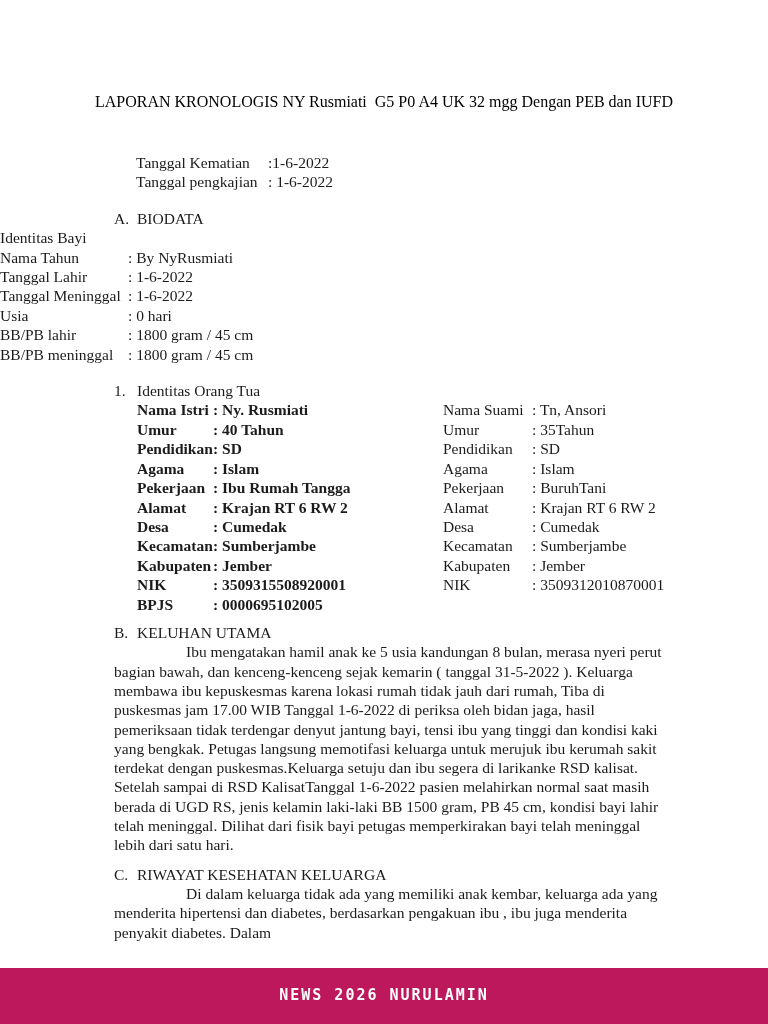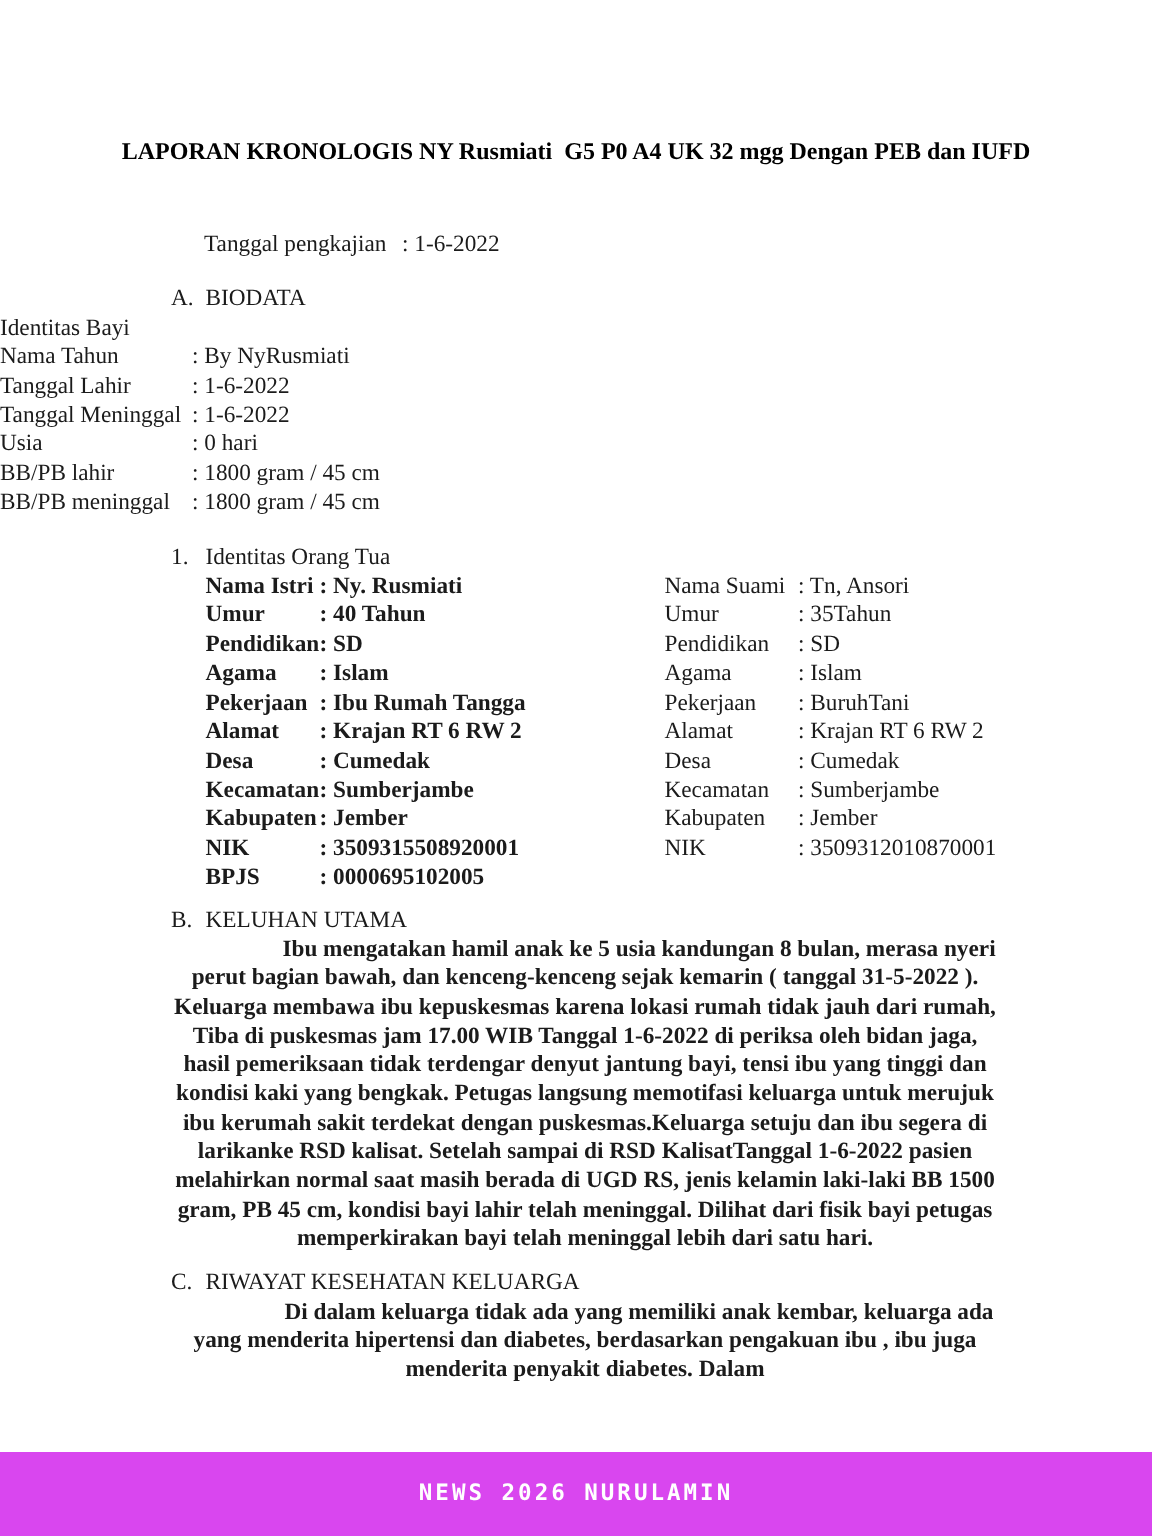--- a/index.html
+++ b/index.html
@@ -4,21 +4,21 @@
 <style>
   html,body { margin:0; padding:0; background:#ffffff; }
   .page {
     position:relative; width:768px; height:1024px; margin:0 auto;
     background:#ffffff; overflow:hidden;
     font-family:"Liberation Serif", serif;
     font-size:15.5px; line-height:19.4px; color:#1b1b1b;
   }
   .title {
     margin:0; padding:92px 20px 0 20px;
-    font-size:16px; font-weight:bold; text-align:center;
+    font-size:16px; font-weight:normal; text-align:center;
     color:#000000; white-space:pre-wrap; line-height:19px;
   }
   .date-block { margin:42px 0 0 136px; }
   .kv-row { display:flex; }
   .kv-label { flex:0 0 auto; }
   .d-label { width:132px; }
   .b-label { width:128px; }
   .pl-label { width:76px; }
   .pr-label { width:89px;margin-left:37px; }
   .kv-value { flex:1 1 auto; white-space:pre-wrap; }
@@ -27,40 +27,44 @@
   .sub-indent { }
   .sec-biodata { margin-top:17px; }
   .sec-parents { margin-top:17px; }
   .sec-keluhan { margin-top:9px; }
   .sec-riwayat { margin-top:10px; }
   .columns { display:flex; margin-left:137px; }
   .col-left { width:269px; flex:0 0 269px;font-weight:bold; }
   .col-right { flex:1 1 auto; }
   .body-par {
     margin:0 0 0 114px; width:552px;
-    text-indent:72px; text-align:center; line-height:19.3px;font-weight:bold;
+    text-indent:72px; text-align:left; line-height:19.3px;
   }
   .footer-bar {
     position:absolute; left:0; bottom:0; width:768px; height:56px;
     display:flex; align-items:center; justify-content:center;
   }
   .footer-text {
     font-family:"DejaVu Sans Mono", monospace;
     font-size:15px; letter-spacing:2px; font-weight:bold;
   }
 </style>
 </head>
 <body>
 
 <div class="page">
 
   <h1 class="title">LAPORAN KRONOLOGIS NY Rusmiati  G5 P0 A4 UK 32 mgg Dengan PEB dan IUFD</h1>
 
   <div class="date-block">
     <div class="kv-row">
+      <span class="kv-label d-label">Tanggal Kematian</span>
+      <span class="kv-value">:1-6-2022</span>
+    </div>
+    <div class="kv-row">
       <span class="kv-label d-label">Tanggal pengkajian</span>
       <span class="kv-value">: 1-6-2022</span>
     </div>
   </div>
 
   <section class="sec-biodata">
     <div class="sec-head">
       <span class="marker">A.</span>
       <span class="sec-title">BIODATA</span>
     </div>
@@ -199,17 +203,17 @@
   </section>
 
   <section class="sec-riwayat">
     <div class="sec-head">
       <span class="marker">C.</span>
       <span class="sec-title">RIWAYAT KESEHATAN KELUARGA</span>
     </div>
     <p class="body-par">Di dalam keluarga tidak ada yang memiliki anak kembar, keluarga ada yang menderita hipertensi dan diabetes, berdasarkan pengakuan ibu , ibu juga menderita penyakit diabetes. Dalam</p>
   </section>
 
-  <footer class="footer-bar" style="background: #d946ef; color: rgb(255, 255, 255);">
+  <footer class="footer-bar" style="background: #be185d; color: rgb(255, 255, 255);">
     <span class="footer-text">NEWS 2026 NURULAMIN</span>
   </footer>
 
 </div>
 
 </body></html>

